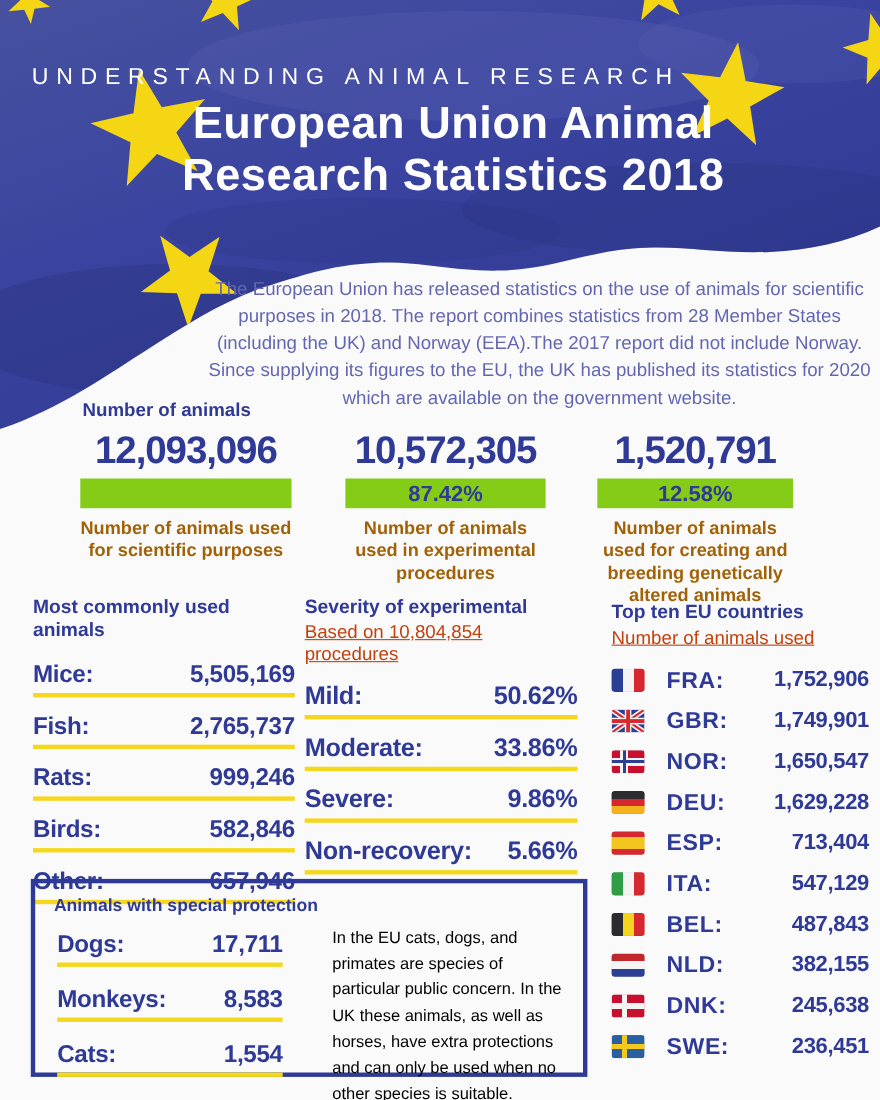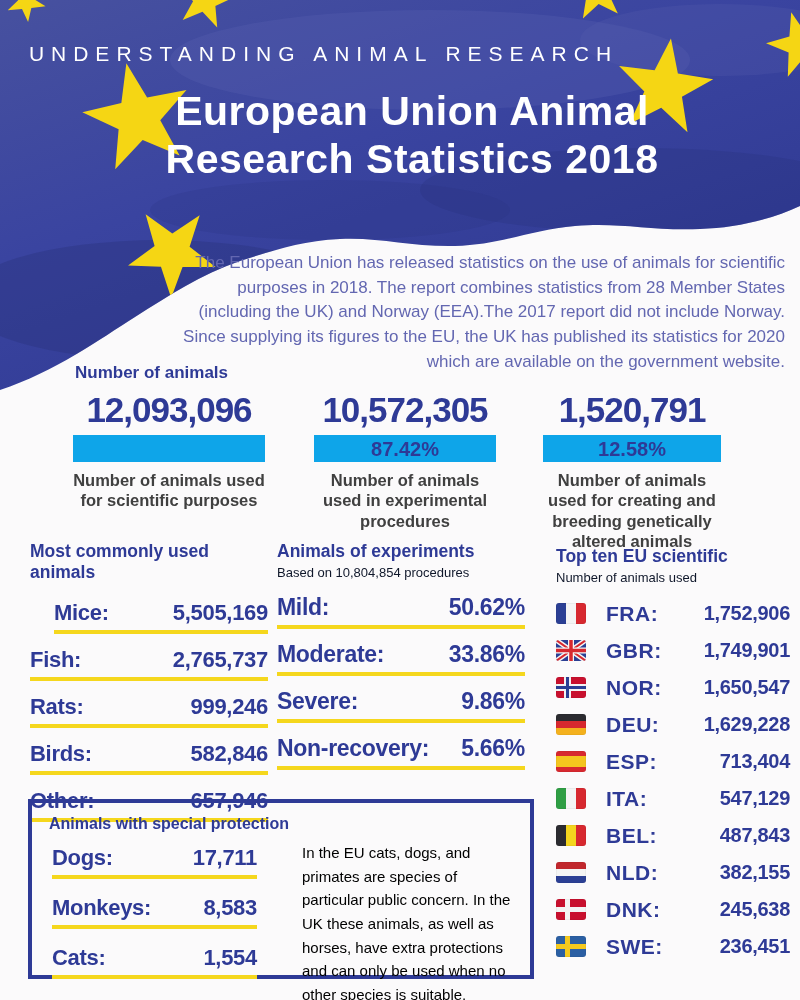--- a/index.html
+++ b/index.html
@@ -6,61 +6,61 @@
   .page {
     position:relative; width:800px; height:1000px;
     background:#fbfafb; overflow:hidden;
     font-family:"Liberation Sans", sans-serif;
     color:#2e3a96;
   }
   
   .banner { position:absolute; top:0; left:0; width:800px; height:400px; }
   .banner svg { position:absolute; top:0; left:0; }
   .kicker {
-    position:absolute; top:42px; left:0; width:640px;
+    position:absolute; top:58px; left:0; width:640px;
     text-align:center; color:#ffffff; font-size:21px; font-weight:500;
     letter-spacing:7px; text-indent:7px;
   }
   .title-line1, .title-line2 {
     position:absolute; left:0; width:800px; text-align:center;
     color:#ffffff; font-size:41px; font-weight:700; letter-spacing:0.5px;margin-left:12px;
   }
   .title-line1 { top:88px; }
   .title-line2 { top:136px; }
   
   .intro {
-    position:absolute; top:234px; right:15px; width:615px;
-    text-align:right; font-size:17px; line-height:1.45; font-weight:500;
+    position:absolute; top:234px; right:2px; width:615px;
+    text-align:center; font-size:17px; line-height:1.45; font-weight:500;
     color:#6367b1;
   }
   
   .totals-label { position:absolute; left:75px; top:363px; font-size:17px; font-weight:700; }
   .tcol { position:absolute; top:390px; text-align:center; }
   .tcol-1 { left:73px;  width:192px; }
   .tcol-2 { left:314px; width:182px; }
   .tcol-3 { left:543px; width:178px; }
   .big-number { font-size:35px; font-weight:800; letter-spacing:-1px; line-height:40px; white-space:nowrap; }
   .ybar {
-    margin-top:5px; height:27px; background:#0ea5e9;
+    margin-top:5px; height:27px; background:#84cc16;
     font-size:20px; font-weight:800; line-height:28px; color:#2e3a96;
   }
-  .tcaption { margin-top:8px; font-size:16.5px; font-weight:600; color:#404040; line-height:1.24; }
+  .tcaption { margin-top:8px; font-size:16.5px; font-weight:600; color:#a16207; line-height:1.24; }
   
   .col-title { font-size:17.5px; font-weight:700; }
-  .col-sub   { font-size:13px; font-weight:500; color:#0f172a; margin-top:3px; }
+  .col-sub   { font-size:17px; font-weight:500; color:#c2410c; margin-top:3px;text-decoration:underline; }
   .common   { position:absolute; left:30px;  top:541px; width:238px; }
   .severity { position:absolute; left:277px; top:541px; width:248px; }
   .countries{ position:absolute; left:556px; top:546px; width:234px; }
   .stat-row {
     display:flex; justify-content:space-between; align-items:baseline;
     border-bottom:4px solid #f5d71d; padding-bottom:4px;
     font-weight:800; letter-spacing:-0.3px; white-space:nowrap;
   }
   .common .stat-row   { font-size:22px; margin-top:13px; }
-  .common .stat-row.first { margin-top:17px;margin-left:24px; }
+  .common .stat-row.first { margin-top:17px; }
   .severity .stat-row { font-size:23px; margin-top:12px; }
   .severity .stat-row.first { margin-top:14px;align-items:center; }
   
   .country-row {
     display:flex; align-items:center; height:37px; white-space:nowrap;
   }
   .country-rows { margin-top:10px; }
   .country-code  { font-size:21px; font-weight:800; margin-left:20px; letter-spacing:0.5px; }
   .country-value { font-size:20px; font-weight:700; margin-left:auto; letter-spacing:-0.3px; }
   .flag { width:30px; height:21px; border-radius:3px; display:inline-block; flex:0 0 auto;
@@ -191,42 +191,42 @@
       <span>Birds:</span>
       <span>582,846</span>
     </div>
     <div class="stat-row">
       <span>Other:</span>
       <span>657,946</span>
     </div>
   </section>
 
   <section class="severity">
-    <div class="col-title">Animals of experiments</div>
+    <div class="col-title">Severity of experimental</div>
     <div class="col-sub">Based on 10,804,854 procedures</div>
     <div class="stat-row first">
       <span>Mild:</span>
       <span>50.62%</span>
     </div>
     <div class="stat-row">
       <span>Moderate:</span>
       <span>33.86%</span>
     </div>
     <div class="stat-row">
       <span>Severe:</span>
       <span>9.86%</span>
     </div>
     <div class="stat-row">
       <span>Non-recovery:</span>
       <span>5.66%</span>
     </div>
   </section>
 
   <section class="countries">
-    <div class="col-title">Top ten EU scientific</div>
+    <div class="col-title">Top ten EU countries</div>
     <div class="col-sub">Number of animals used</div>
     <div class="country-rows">
       <div class="country-row">
         <span class="flag flag-fra"></span>
         <span class="country-code">FRA:</span>
         <span class="country-value">1,752,906</span>
       </div>
       <div class="country-row">
         <span class="flag">
             <svg width="30" height="21" viewBox="0 0 60 42">

